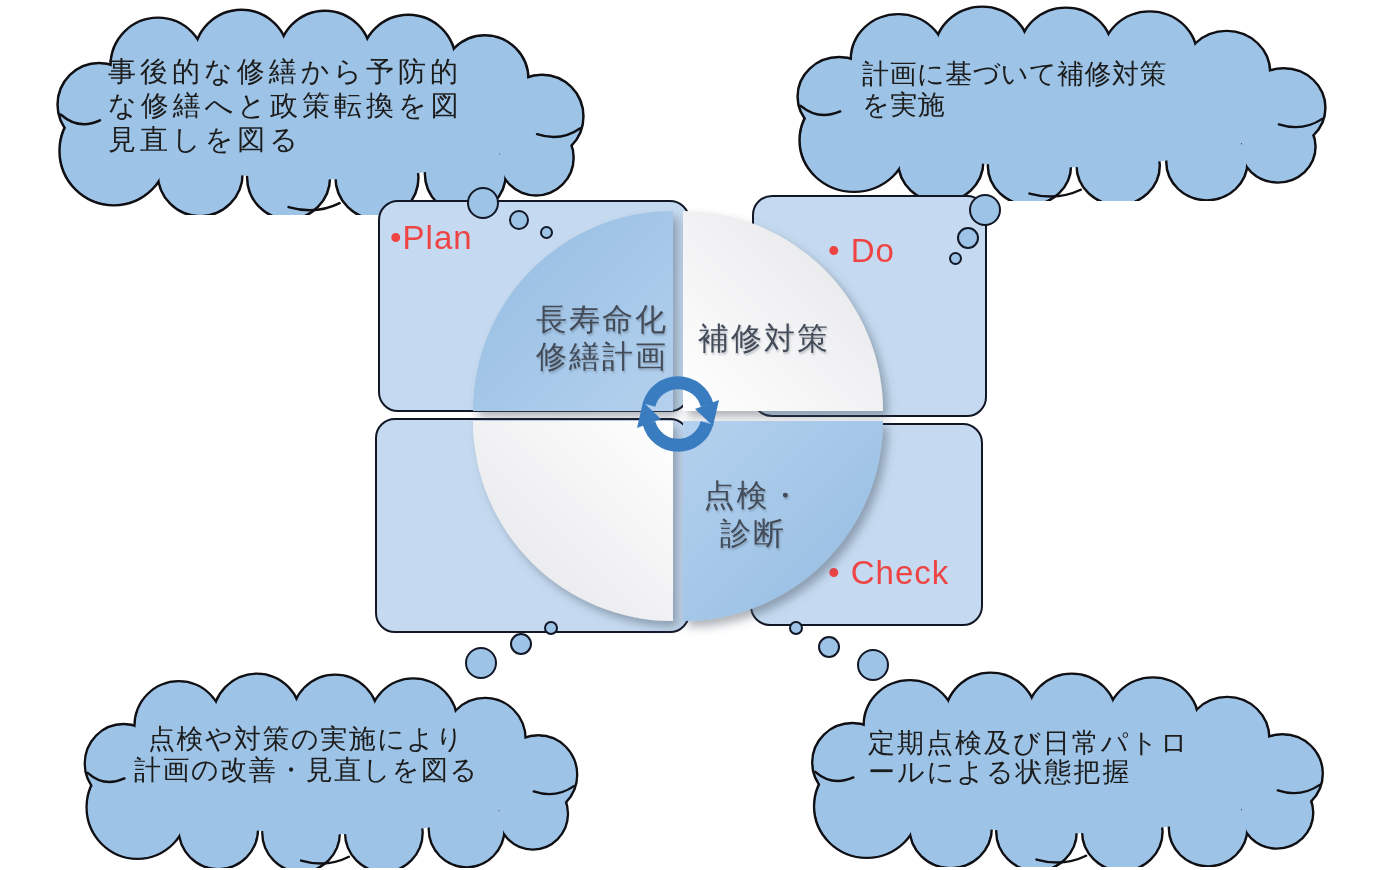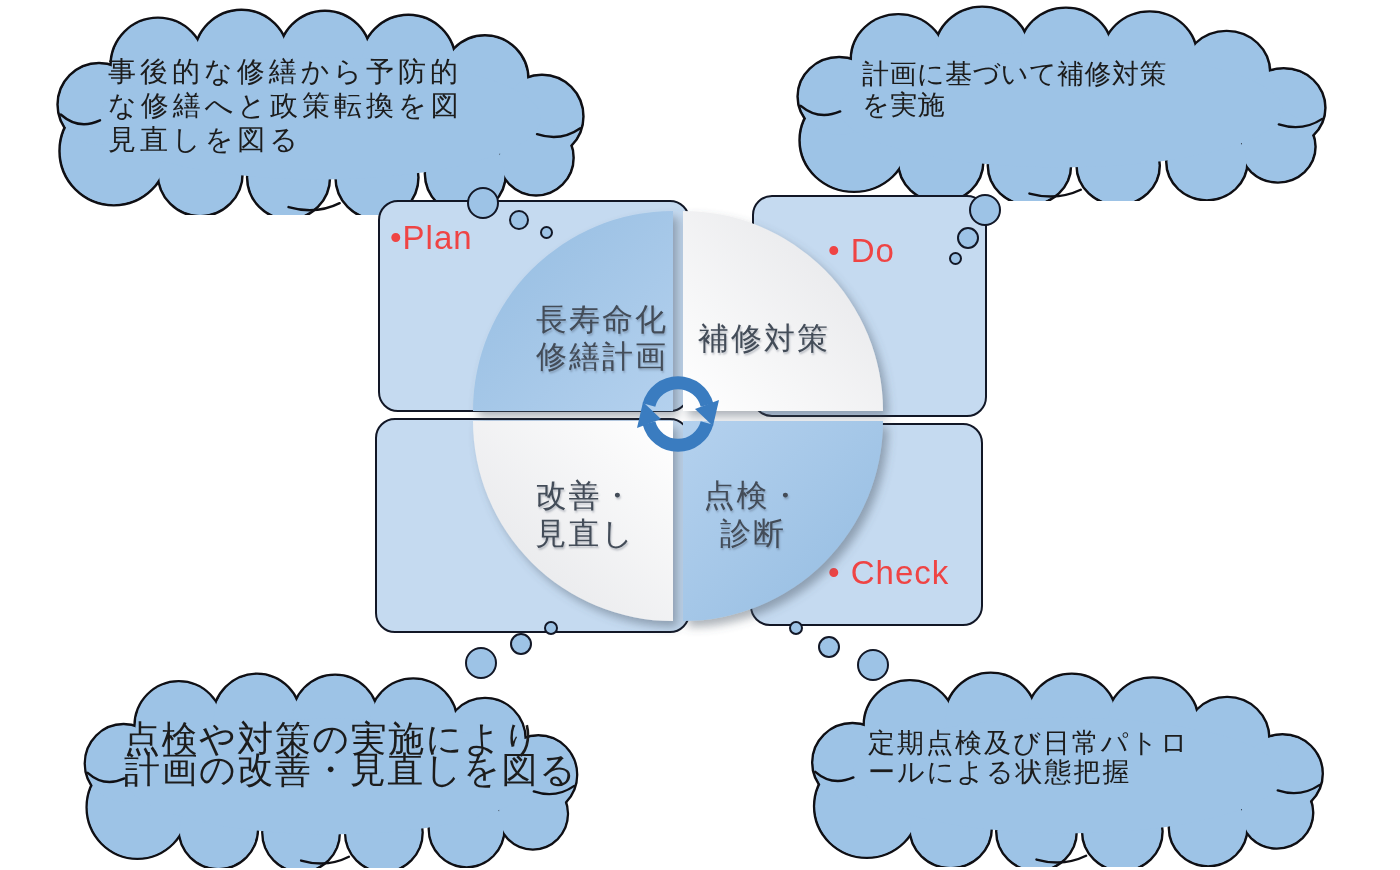--- a/index.html
+++ b/index.html
@@ -6,21 +6,21 @@
   .stage{position:relative;width:1400px;height:870px;background:#ffffff;overflow:hidden;
          font-family:"Liberation Sans","DejaVu Sans",sans-serif;}
 
   
   .cloud{position:absolute;}
   .cloud-text{position:absolute;font-family:"Liberation Serif","DejaVu Serif",serif;
               color:#1c1c1c;white-space:nowrap;}
   .cloud-text .ln{display:block;}
   .ct-tl{left:108px;top:55px;font-size:28px;line-height:34px;letter-spacing:4px;}
   .ct-tr{left:862px;top:59px;font-size:27px;line-height:31px;letter-spacing:0.5px;}
-  .ct-bl{left:124px;top:724px;font-size:36px;line-height:31px;letter-spacing:1.5px;}
+  .ct-bl{left:134px;top:724px;font-size:27px;line-height:31px;letter-spacing:1.5px;text-align:center;}
   .ct-br{left:868px;top:729px;font-size:27px;line-height:29px;letter-spacing:2px;}
 
   
   .bubble{position:absolute;border-radius:50%;background:#9dc3e6;border:2px solid #121726;
           box-sizing:border-box;}
 
   
   .box{position:absolute;background:#c5daf0;border:2px solid #121726;border-radius:20px;
        box-sizing:border-box;}
   .box-label{position:absolute;font-weight:300;font-size:33px;color:#ef4444;
@@ -182,22 +182,18 @@
     </g>
   </svg>
 
   <div class="wheel-text wt-tl">
     <span class="ln">長寿命化</span>
     <span class="ln">修繕計画</span>
   </div>
   <div class="wheel-text wt-tr">
     <span class="ln">補修対策</span>
   </div>
-  <div class="wheel-text wt-bl">
-    <span class="ln">改善・</span>
-    <span class="ln">見直し</span>
-  </div>
   <div class="wheel-text wt-br">
     <span class="ln">点検・</span>
     <span class="ln">診断</span>
   </div>
 
 </div>
 
 </body></html>

